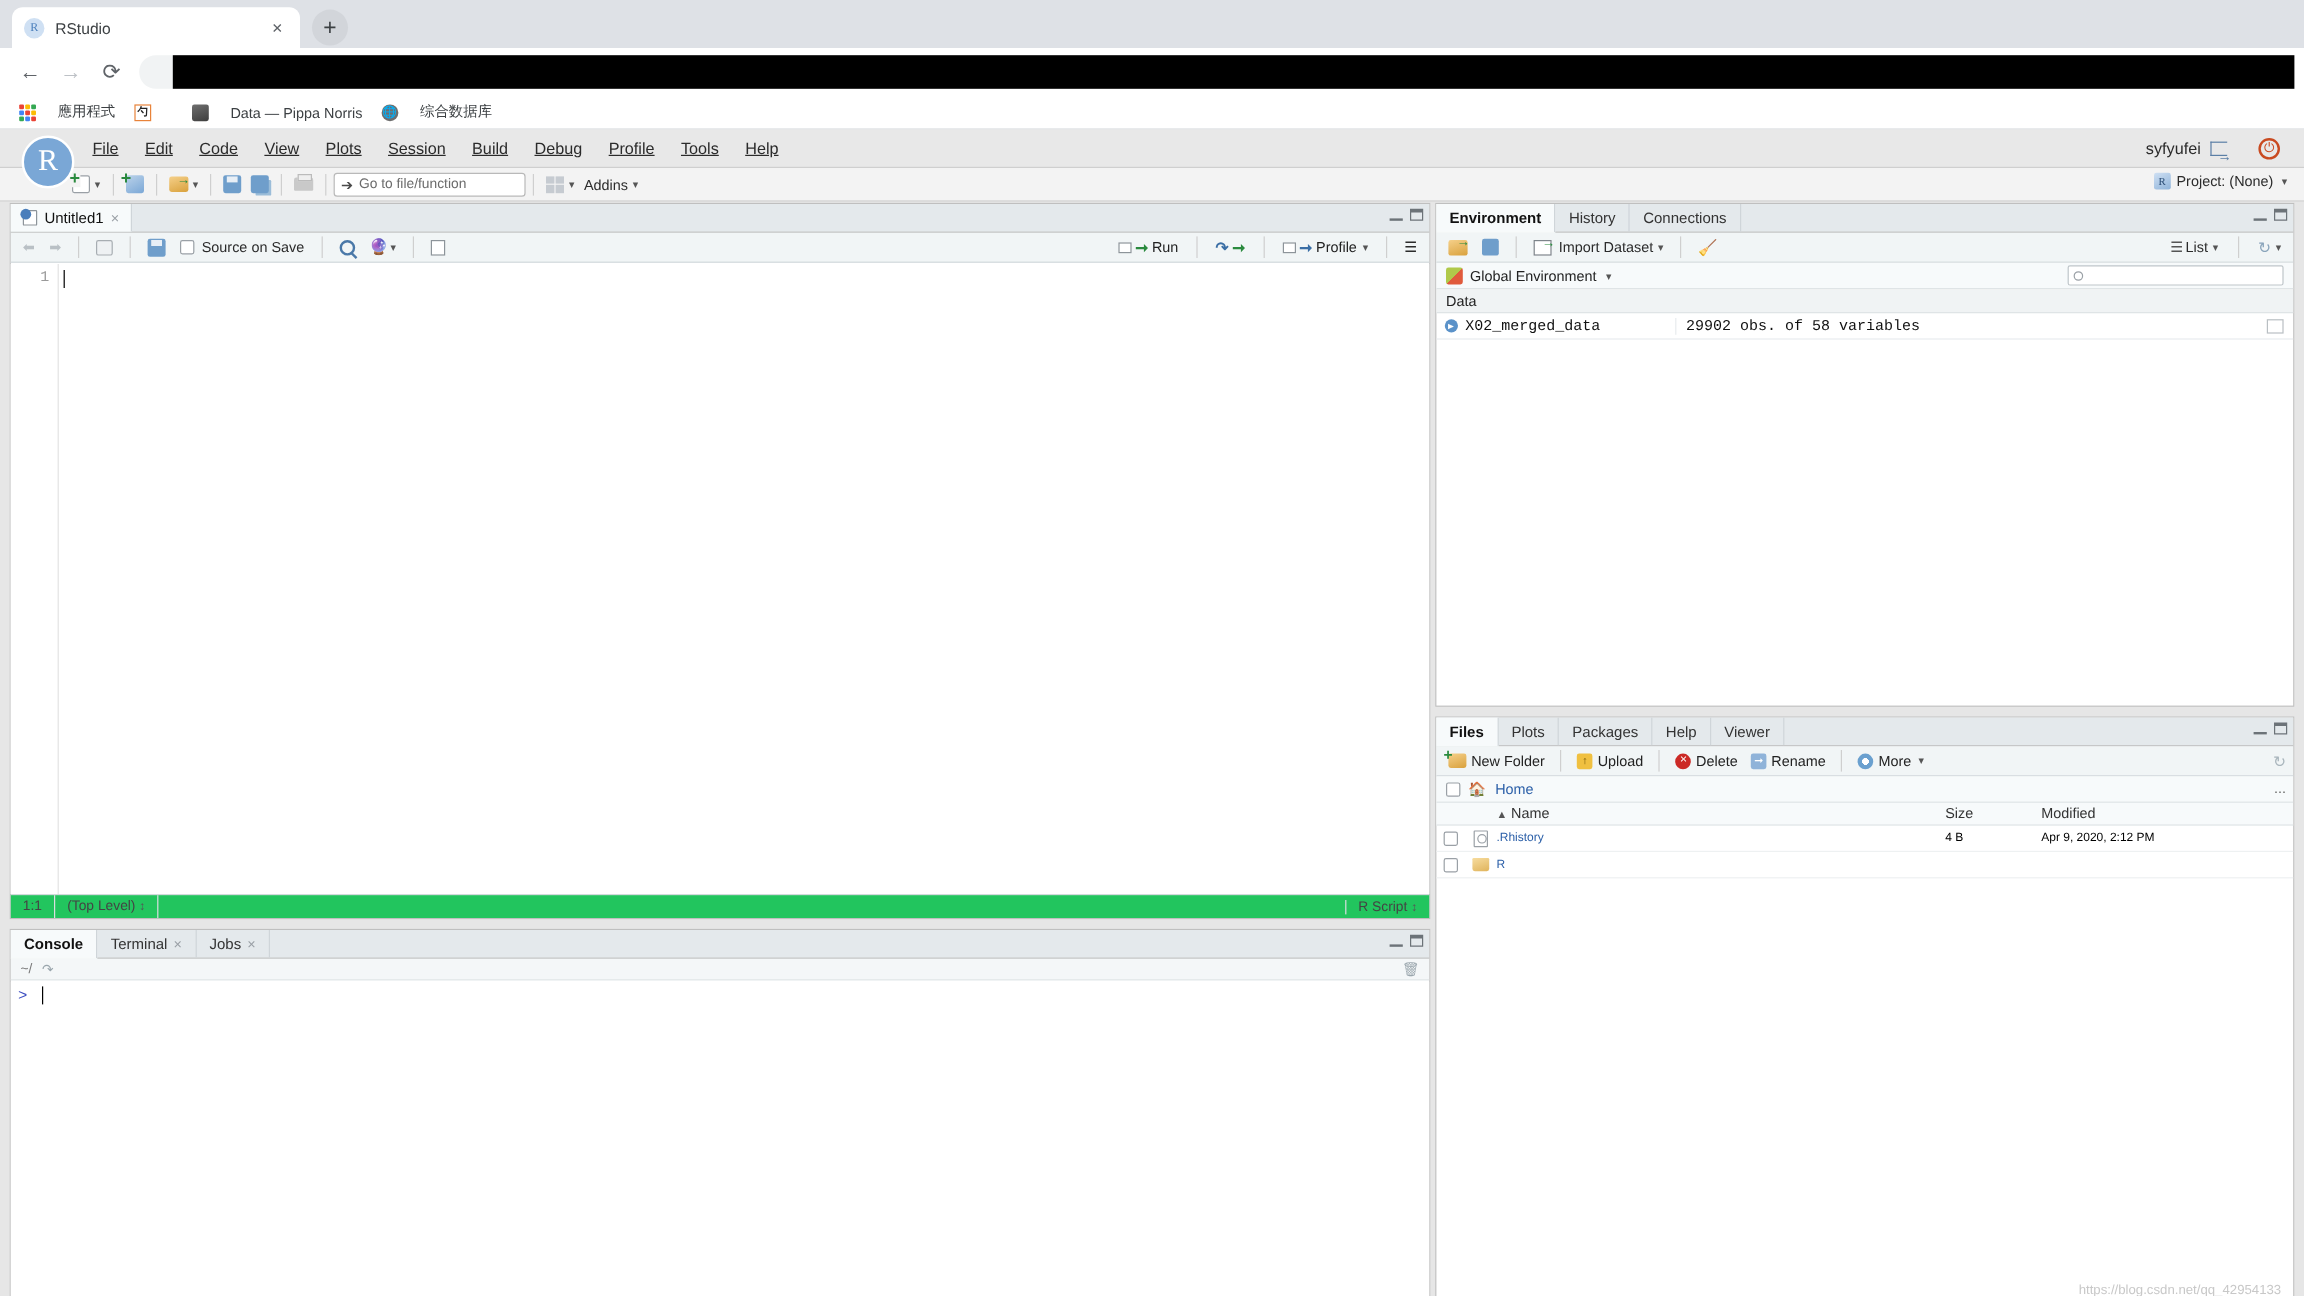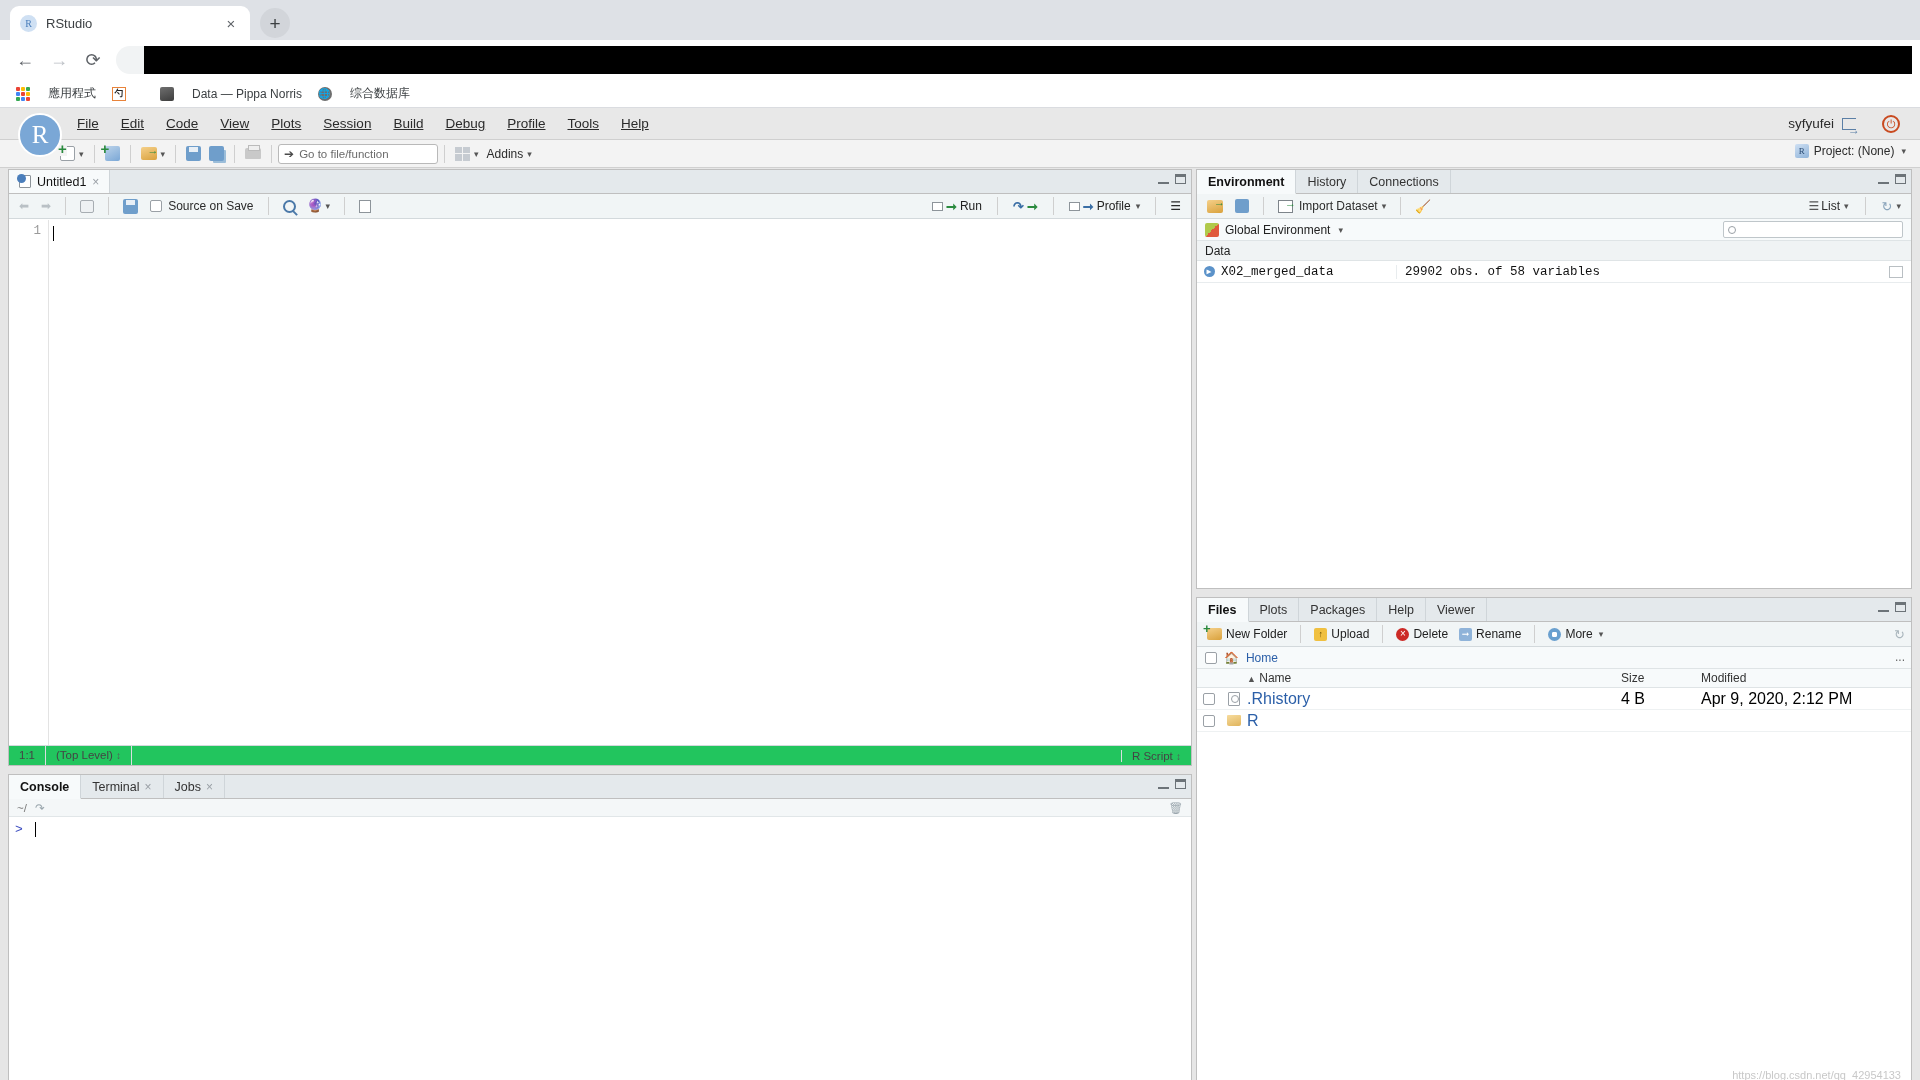--- a/index.html
+++ b/index.html
@@ -178,21 +178,21 @@
   .ico-newfolder::after { content: "+"; position: absolute; left: -4px; top: -7px; color: #2a8a3e; font-size: 13px; font-weight: bold; }
   .ico-upload { width: 13px; height: 13px; background: #f0c040; border-radius: 2px; color: #6a4f00; font-size: 9px; display: flex; align-items: center; justify-content: center; }
   .ico-delete { width: 13px; height: 13px; border-radius: 50%; background: #cc2a26; color: #fff; font-size: 10px; display: flex; align-items: center; justify-content: center; line-height: 1; }
   .ico-rename { width: 13px; height: 13px; background: #8fb3d9; border-radius: 2px; color: #fff; font-size: 9px; display: flex; align-items: center; justify-content: center; }
   .ico-gear { width: 13px; height: 13px; border-radius: 50%; background: radial-gradient(circle, #fff 30%, #6aa0cf 32%); }
   .files-path { height: 22px; background: #f7fafb; border-bottom: 1px solid #dfe4e6; display: flex; align-items: center; padding: 0 8px; gap: 7px; font-size: 12px; position: relative; }
   .cb { width: 12px; height: 12px; border: 1px solid #9aa0a6; background: #fff; border-radius: 2px; }
   .home-ico { color: #c0392b; font-size: 12px; }
   .link-blue { color: #2b5fa8; }
   .files-header { height: 19px; background: #f7fafb; border-bottom: 1px solid #dfe4e6; display: flex; align-items: center; font-size: 12px; color: #333; }
-  .files-row { height: 22px; display: flex; align-items: center; border-bottom: 1px solid #eef1f2; font-size: 16px; }
+  .files-row { height: 22px; display: flex; align-items: center; border-bottom: 1px solid #eef1f2; font-size: 10px; }
   .col-cb { width: 24px; display: flex; justify-content: center; }
   .col-ico { width: 26px; display: flex; justify-content: center; }
   .col-name { flex: 1; }
   .col-size { width: 80px; }
   .col-mod { width: 210px; }
   .ico-file-clock { width: 12px; height: 14px; border: 1px solid #9aa0a6; background: #fff; border-radius: 1px; position: relative; }
   .ico-file-clock::after { content: ""; position: absolute; left: 2px; top: 2px; width: 6px; height: 6px; border: 1px solid #9aa0a6; border-radius: 50%; }
   .ico-folder-sm { width: 14px; height: 11px; background: linear-gradient(160deg,#f7dc9e,#e0b45c); border-radius: 1px 1px 2px 2px; }
   .ellipsis-btn { position: absolute; right: 6px; top: 3px; font-size: 12px; color: #666; }
 

